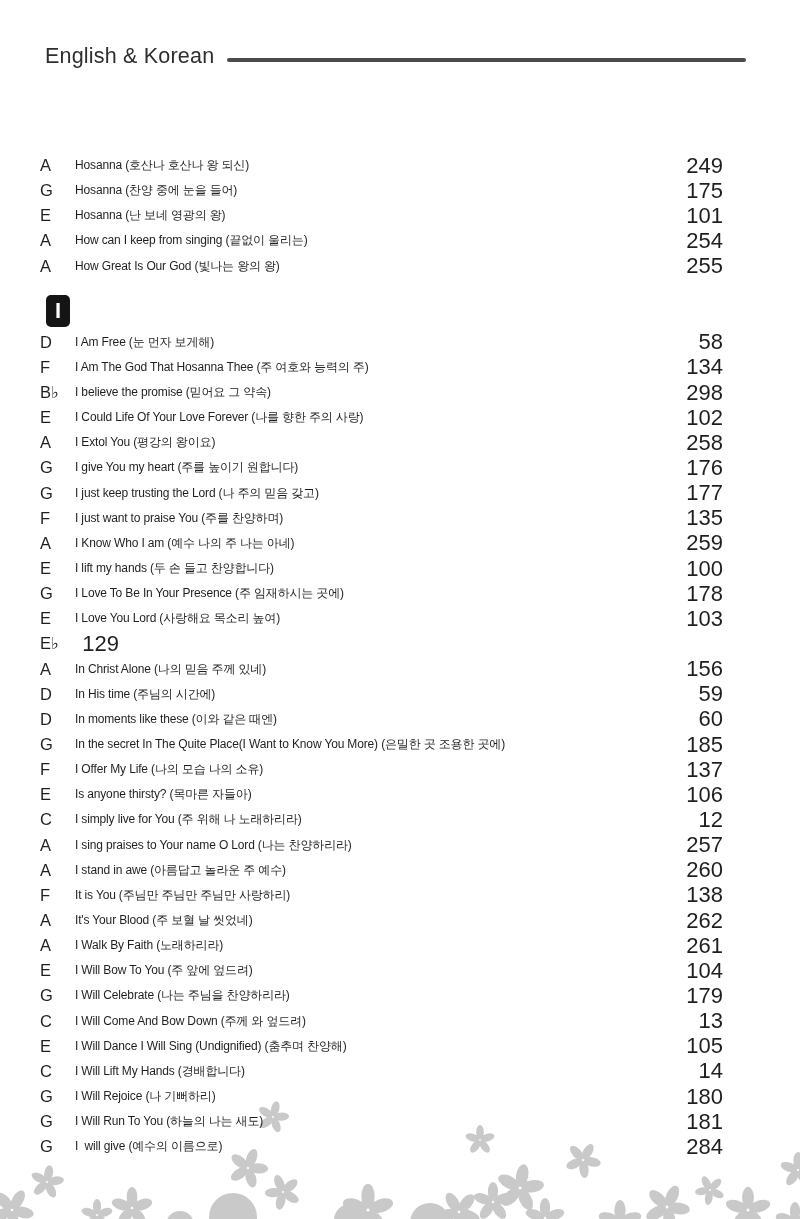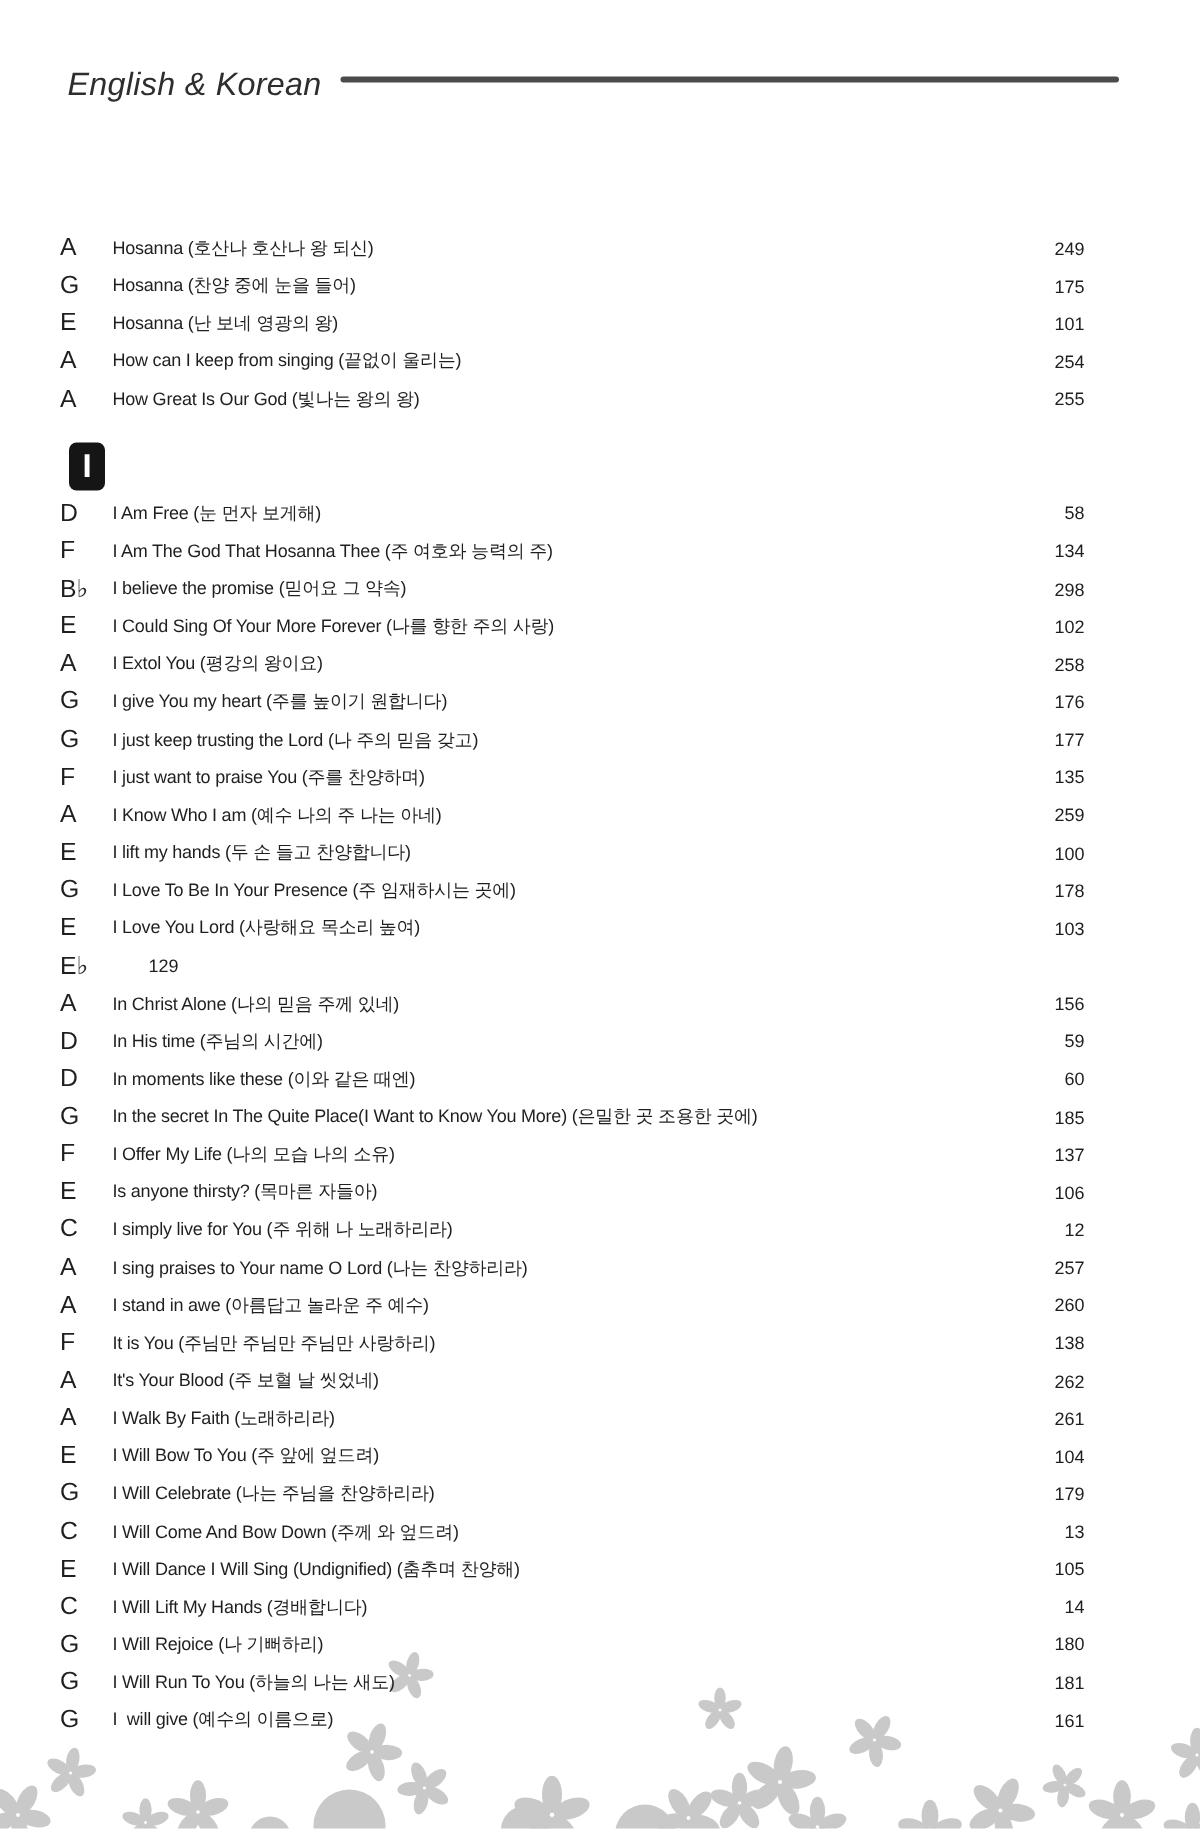--- a/index.html
+++ b/index.html
@@ -4,39 +4,39 @@
 <style>
   html,body{margin:0;padding:0;}
   body{
     width:800px;height:1219px;position:relative;overflow:hidden;
     background:#ffffff;
     font-family:"Liberation Sans",sans-serif;
     color:var(--text,#1f1f1f);
   }
   .hdr{
     position:absolute;top:44px;left:45px;right:54px;
-    display:flex;align-items:flex-start;z-index:2;font-style:italic;
+    display:flex;align-items:center;z-index:2;
   }
   .hdr-title{
     font-size:21.5px;color:#2e2e2e;white-space:nowrap;letter-spacing:.2px;
   }
   .hdr-rule{
     flex:1;height:3.5px;background:var(--rule,#4b4b4b);
     margin-left:13px;margin-top:7px;border-radius:2px;
   }
   .list{
     position:absolute;top:153px;left:40px;width:683px;z-index:2;
   }
   .row{display:flex;align-items:center;height:25.15px;}
   .key{flex:none;width:35px;font-size:16.5px;white-space:pre;}
   .title{
     flex:1;font-size:12px;white-space:pre;overflow:hidden;
     letter-spacing:-.15px;
   }
-  .num{flex:none;min-width:44px;text-align:right;font-size:12px;}
+  .num{flex:none;min-width:44px;text-align:right;font-size:22px;}
   .badge{
     width:24px;height:32px;margin:16px 0 3px 6px;
     background:var(--badge-bg,#151515);color:var(--badge-fg,#ffffff);
     border-radius:5px;display:flex;align-items:center;justify-content:center;
     font-size:22px;font-weight:bold;
   }
   .decor{position:absolute;left:0;top:0;z-index:1;pointer-events:none;}
 </style>
 </head>
 <body style="--text: #1f1f1f; --rule: #4b4b4b; --badge-bg: #151515; --badge-fg: #ffffff;">
@@ -123,21 +123,21 @@
         <span class="title">I Am The God That Hosanna Thee (주 여호와 능력의 주)</span>
         <span class="num">134</span>
       </div>
       <div class="row">
         <span class="key">B♭</span>
         <span class="title">I believe the promise (믿어요 그 약속)</span>
         <span class="num">298</span>
       </div>
       <div class="row">
         <span class="key">E</span>
-        <span class="title">I Could Sing Of Your More Forever (나를 향한 주의 사랑)</span>
+        <span class="title">I Could Life Of Your Love Forever (나를 향한 주의 사랑)</span>
         <span class="num">102</span>
       </div>
       <div class="row">
         <span class="key">A</span>
         <span class="title">I Extol You (평강의 왕이요)</span>
         <span class="num">258</span>
       </div>
       <div class="row">
         <span class="key">G</span>
         <span class="title">I give You my heart (주를 높이기 원합니다)</span>
@@ -268,17 +268,17 @@
         <span class="num">180</span>
       </div>
       <div class="row">
         <span class="key">G</span>
         <span class="title">I Will Run To You (하늘의 나는 새도)</span>
         <span class="num">181</span>
       </div>
       <div class="row">
         <span class="key">G</span>
         <span class="title">I  will give (예수의 이름으로)</span>
-        <span class="num">161</span>
+        <span class="num">284</span>
       </div>
     </main>
 
 </div>
 
 </body></html>

